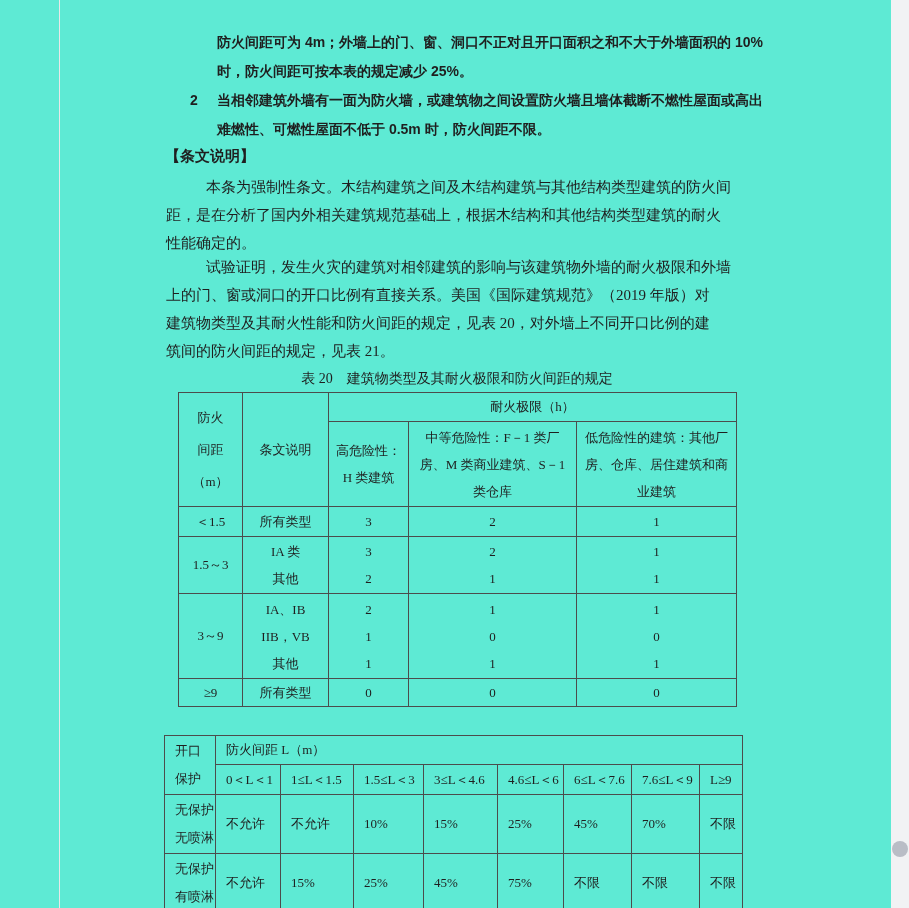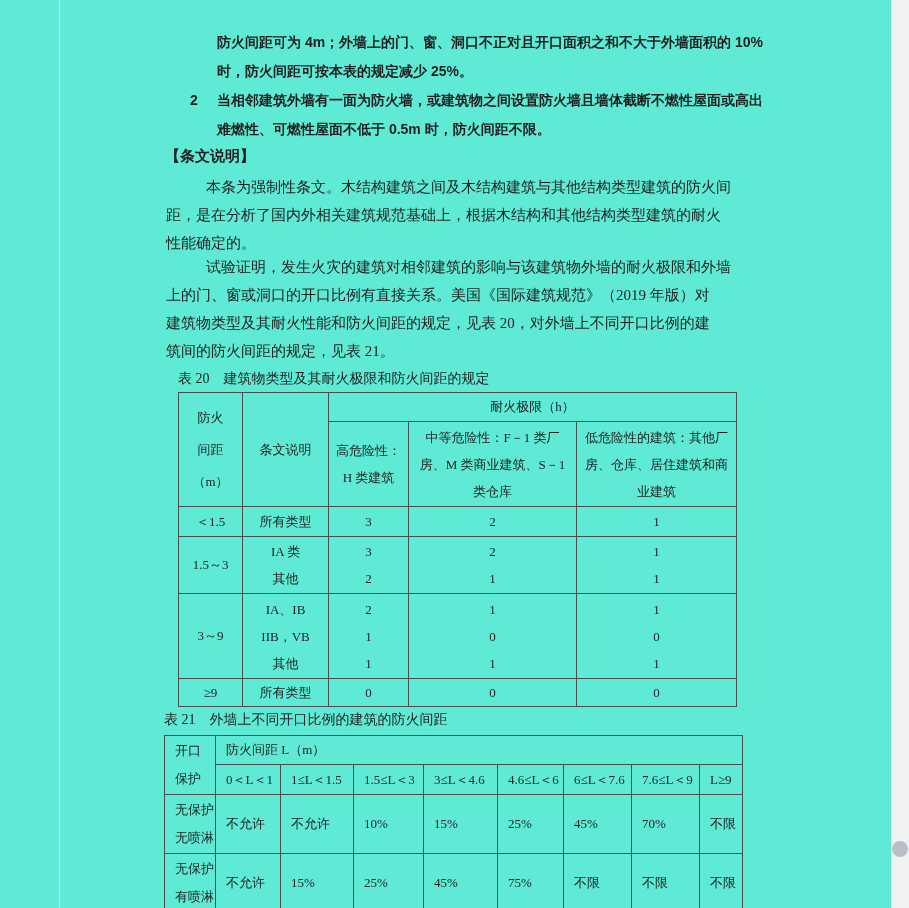--- a/index.html
+++ b/index.html
@@ -12,21 +12,21 @@
   .line{white-space:nowrap;}
   .clause{position:absolute;font-family:"Liberation Sans","DejaVu Sans",sans-serif;
           font-weight:600;font-size:14px;line-height:29px;}
   .clause-num{position:absolute;font-family:"Liberation Sans","DejaVu Sans",sans-serif;
           font-weight:600;font-size:14px;line-height:29px;}
   .expl-heading{position:absolute;font-family:"Liberation Sans","DejaVu Sans",sans-serif;
           font-weight:700;font-size:15px;line-height:26px;}
   .expl{position:absolute;font-size:15px;line-height:28px;}
   .indent1{text-indent:40px;}
 
-  .caption{position:absolute;font-size:14px;line-height:20px;}
+  .caption{position:absolute;text-align:center;font-size:14px;line-height:20px;}
 
   table{border-collapse:collapse;table-layout:fixed;position:absolute;
         font-size:13px;color:#1f1f1f;}
   td{border:1px solid #4c4c4c;vertical-align:middle;overflow:hidden;}
   .t20 td{text-align:center;}
   .t20 .ln{line-height:27px;}
   .t20 .lnw{line-height:32px;}
   .t21 td{text-align:left;padding-left:10px;}
   .t21 .ln{line-height:28px;}
 </style>
@@ -151,21 +151,20 @@
     <tr style="height:28px">
       <td>≥9</td>
       <td>所有类型</td>
       <td>0</td>
       <td>0</td>
       <td>0</td>
     </tr>
   </tbody>
     </table>
 
-  <div class="caption" style="left:164px;top:710px;width:578px;">表 21　外墙上不同开口比例的建筑的防火间距</div>
 
   <table class="t21" style="left:164px;top:735px;width:578px;">
     <colgroup>
       <col style="width:51px">
         <col style="width:65px">
         <col style="width:73px">
         <col style="width:70px">
         <col style="width:74px">
       <col style="width:66px">
         <col style="width:68px">

